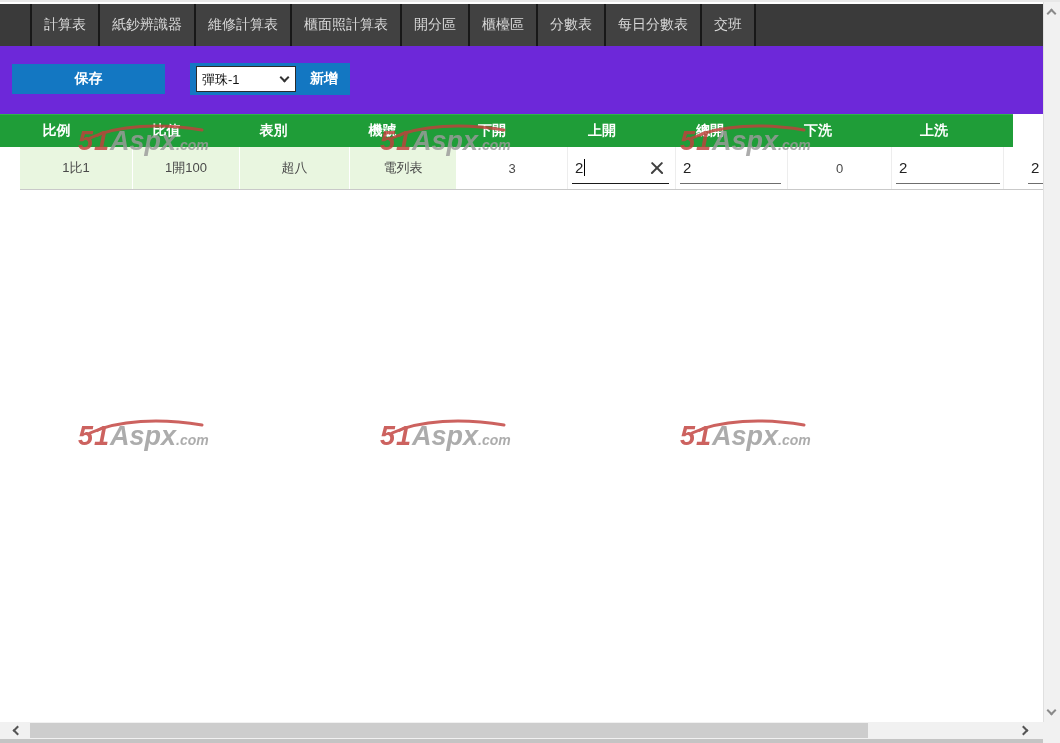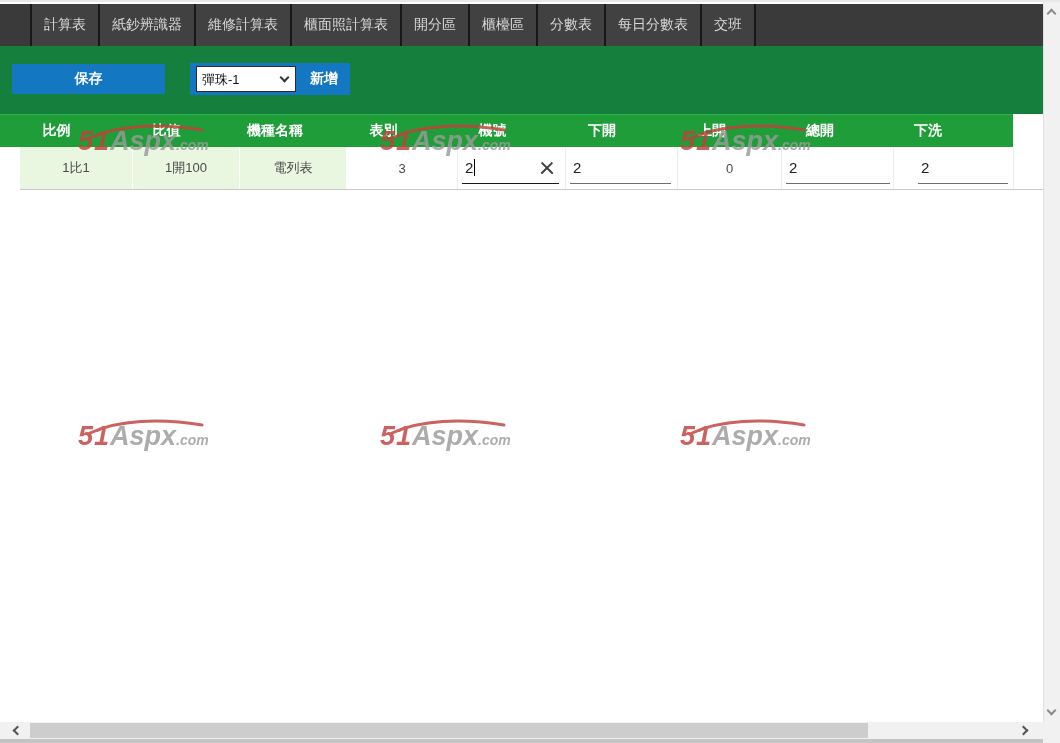--- a/index.html
+++ b/index.html
@@ -5,21 +5,21 @@
   html,body{margin:0;padding:0;background:#ffffff;}
   *{box-sizing:border-box;font-family:"Liberation Sans","DejaVu Sans",sans-serif;}
   .screen{position:relative;width:1060px;height:743px;overflow:hidden;background:#fff;border-top:2px solid #e8e8e8;}
 
   
   .nav{position:absolute;left:0;top:2px;width:1043px;height:42px;background:#3a3a3a;display:flex;align-items:stretch;padding-left:30px;}
   .tab{display:flex;align-items:center;padding:0 12px;color:#d9d9d9;font-size:14px;background:#414141;border-right:2px solid #181818;cursor:pointer;white-space:nowrap;}
   .tab:first-child{border-left:2px solid #181818;}
 
   
-  .band{position:absolute;left:0;top:44px;width:1043px;height:68px;background:#15803d;}
+  .band{position:absolute;left:0;top:44px;width:1043px;height:68px;background:#6d28d9;}
   .save-btn{position:absolute;left:12px;top:18px;width:153px;height:30px;background:#1377c2;color:#fff;font-size:14px;font-weight:bold;display:flex;align-items:center;justify-content:center;cursor:pointer;}
   .add-group{position:absolute;left:190px;top:17px;height:32px;background:#1377c2;display:flex;align-items:center;padding:0 2px;}
   .select{position:relative;width:100px;height:26px;background:#fff;border:1px solid #2b2b2b;margin:0 4px;display:flex;align-items:center;padding:2px 20px 0 5px;font-size:13px;color:#111;cursor:pointer;}
   .select .chev{position:absolute;right:7px;top:7px;width:7px;height:7px;border-right:2px solid #333;border-bottom:2px solid #333;transform:rotate(45deg);}
   .add-btn{color:#fff;font-size:14px;font-weight:bold;padding:0 10px;cursor:pointer;white-space:nowrap;}
   .page-title{position:absolute;left:567px;top:17px;color:#fff;font-size:26px;font-weight:bold;line-height:32px;white-space:nowrap;}
 
   
   .thead{position:absolute;left:0;top:112px;width:1013px;height:33px;background:#1f9d38;display:flex;overflow:hidden;border-top:1px solid #2fb24a;}
   .hcell{display:flex;align-items:center;justify-content:center;color:#fff;font-size:14px;font-weight:bold;flex:none;white-space:nowrap;}
@@ -87,37 +87,39 @@
         <span>彈珠-1</span>
         <span class="chev"></span>
       </div>
       <div class="add-btn">新增</div>
     </div>
   </div>
 
   <div class="thead">
       <div class="hcell col0">比例</div>
       <div class="hcell col1">比值</div>
-      <div class="hcell col2">機種名稱</div>
       <div class="hcell col3">表別</div>
       <div class="hcell col4">機號</div>
       <div class="hcell col5">下開</div>
       <div class="hcell col6">上開</div>
       <div class="hcell col7">總開</div>
       <div class="hcell col8">下洗</div>
       <div class="hcell col9">上洗</div>
     </div>
 
   <div class="trow">
     <div class="cell col0 green">
         <span>1比1</span>
       </div>
     <div class="cell col1 green">
         <span>1開100</span>
       </div>
+    <div class="cell col2 green">
+        <span>超八</span>
+      </div>
     <div class="cell col3 green">
         <span>電列表</span>
       </div>
     <div class="cell col4 plain">
         <span>3</span>
       </div>
     <div class="cell col5 plain">
       <div class="field focused">
         <span class="fval">2</span>
         <span class="caret"></span>

